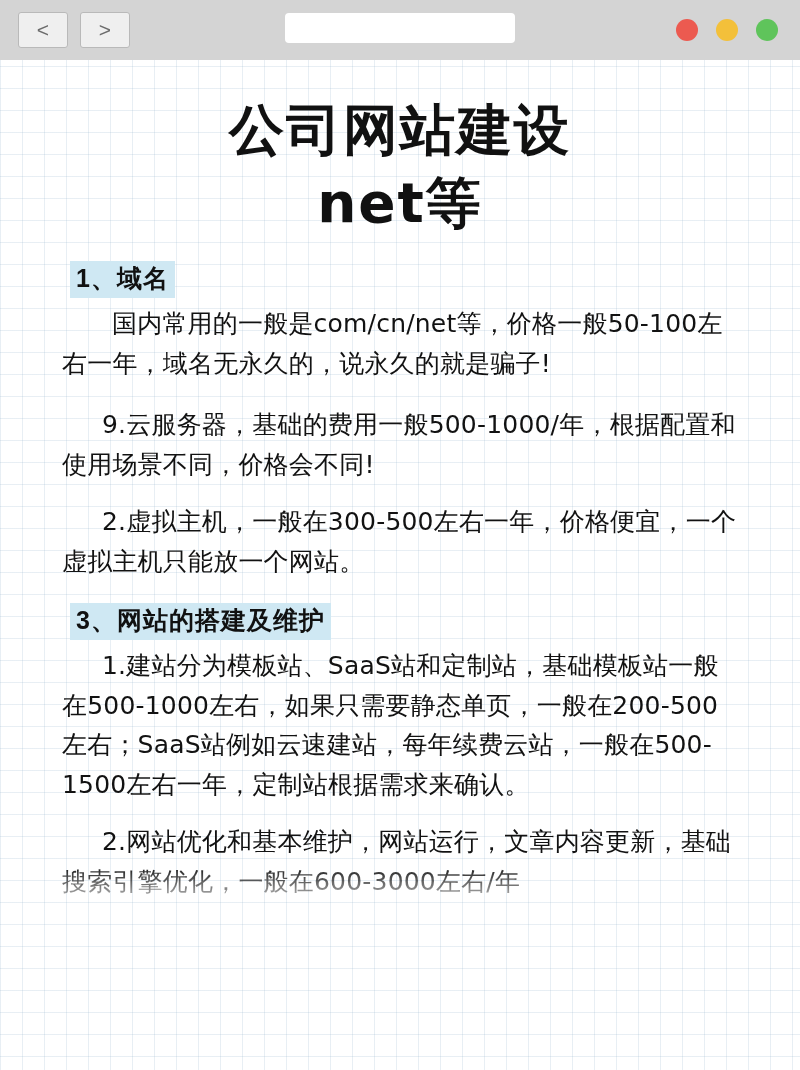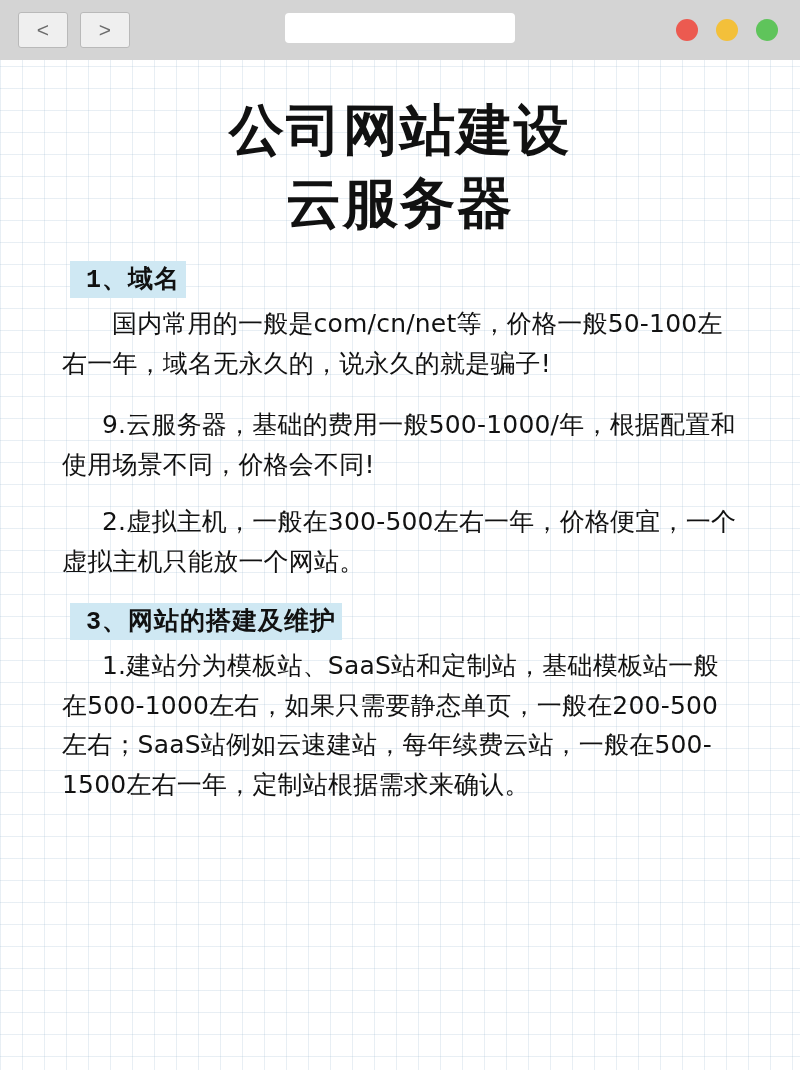--- a/index.html
+++ b/index.html
@@ -91,26 +91,26 @@
     letter-spacing: 2px;
     margin: 0 0 10px 0;
   }
   .title .line2 { display: block; }
 
   .section {
     margin-top: 22px;
   }
   .sec-head {
     display: inline-block;
-    font-family: Liberation Mono, monospace;
+    font-family: Liberation Sans, sans-serif;
     font-weight: bold;
     font-size: 25px;
     color: #111111;
     background: #cfe8f3;
-    padding: 1px 6px 3px 16px;
+    padding: 1px 6px 3px 6px;
     margin: 0 0 6px 8px;
     letter-spacing: 1px;
   }
   .para {
     font-family: "DejaVu Sans", sans-serif;
     font-size: 25px;
     line-height: 1.58;
     color: #121212;
     margin: 0;
     text-indent: 2em;
@@ -138,32 +138,33 @@
       <div class="dot red"></div>
       <div class="dot yellow"></div>
       <div class="dot green"></div>
     </div>
   </div>
 
   <div class="content">
 
     <h1 class="title">
       <span>公司网站建设</span>
-      <span class="line2">云服务器</span>
+      <span class="line2">net等</span>
     </h1>
 
     <div class="section">
       <div class="sec-head">1、域名</div>
       <p class="para">国内常用的一般是com/cn/net等，价格一般50-100左右一年，域名无永久的，说永久的就是骗子!</p>
     </div>
 
     <div class="section">
       <p class="para tight">9.云服务器，基础的费用一般500-1000/年，根据配置和使用场景不同，价格会不同!</p>
       <p class="para tight">2.虚拟主机，一般在300-500左右一年，价格便宜，一个虚拟主机只能放一个网站。</p>
     </div>
 
     <div class="section">
       <div class="sec-head">3、网站的搭建及维护</div>
       <p class="para tight">1.建站分为模板站、SaaS站和定制站，基础模板站一般在500-1000左右，如果只需要静态单页，一般在200-500左右；SaaS站例如云速建站，每年续费云站，一般在500-1500左右一年，定制站根据需求来确认。</p>
+      <p class="para tight fade-last">2.网站优化和基本维护，网站运行，文章内容更新，基础搜索引擎优化，一般在600-3000左右/年</p>
     </div>
 
   </div>
 </div>
 
 </body></html>

